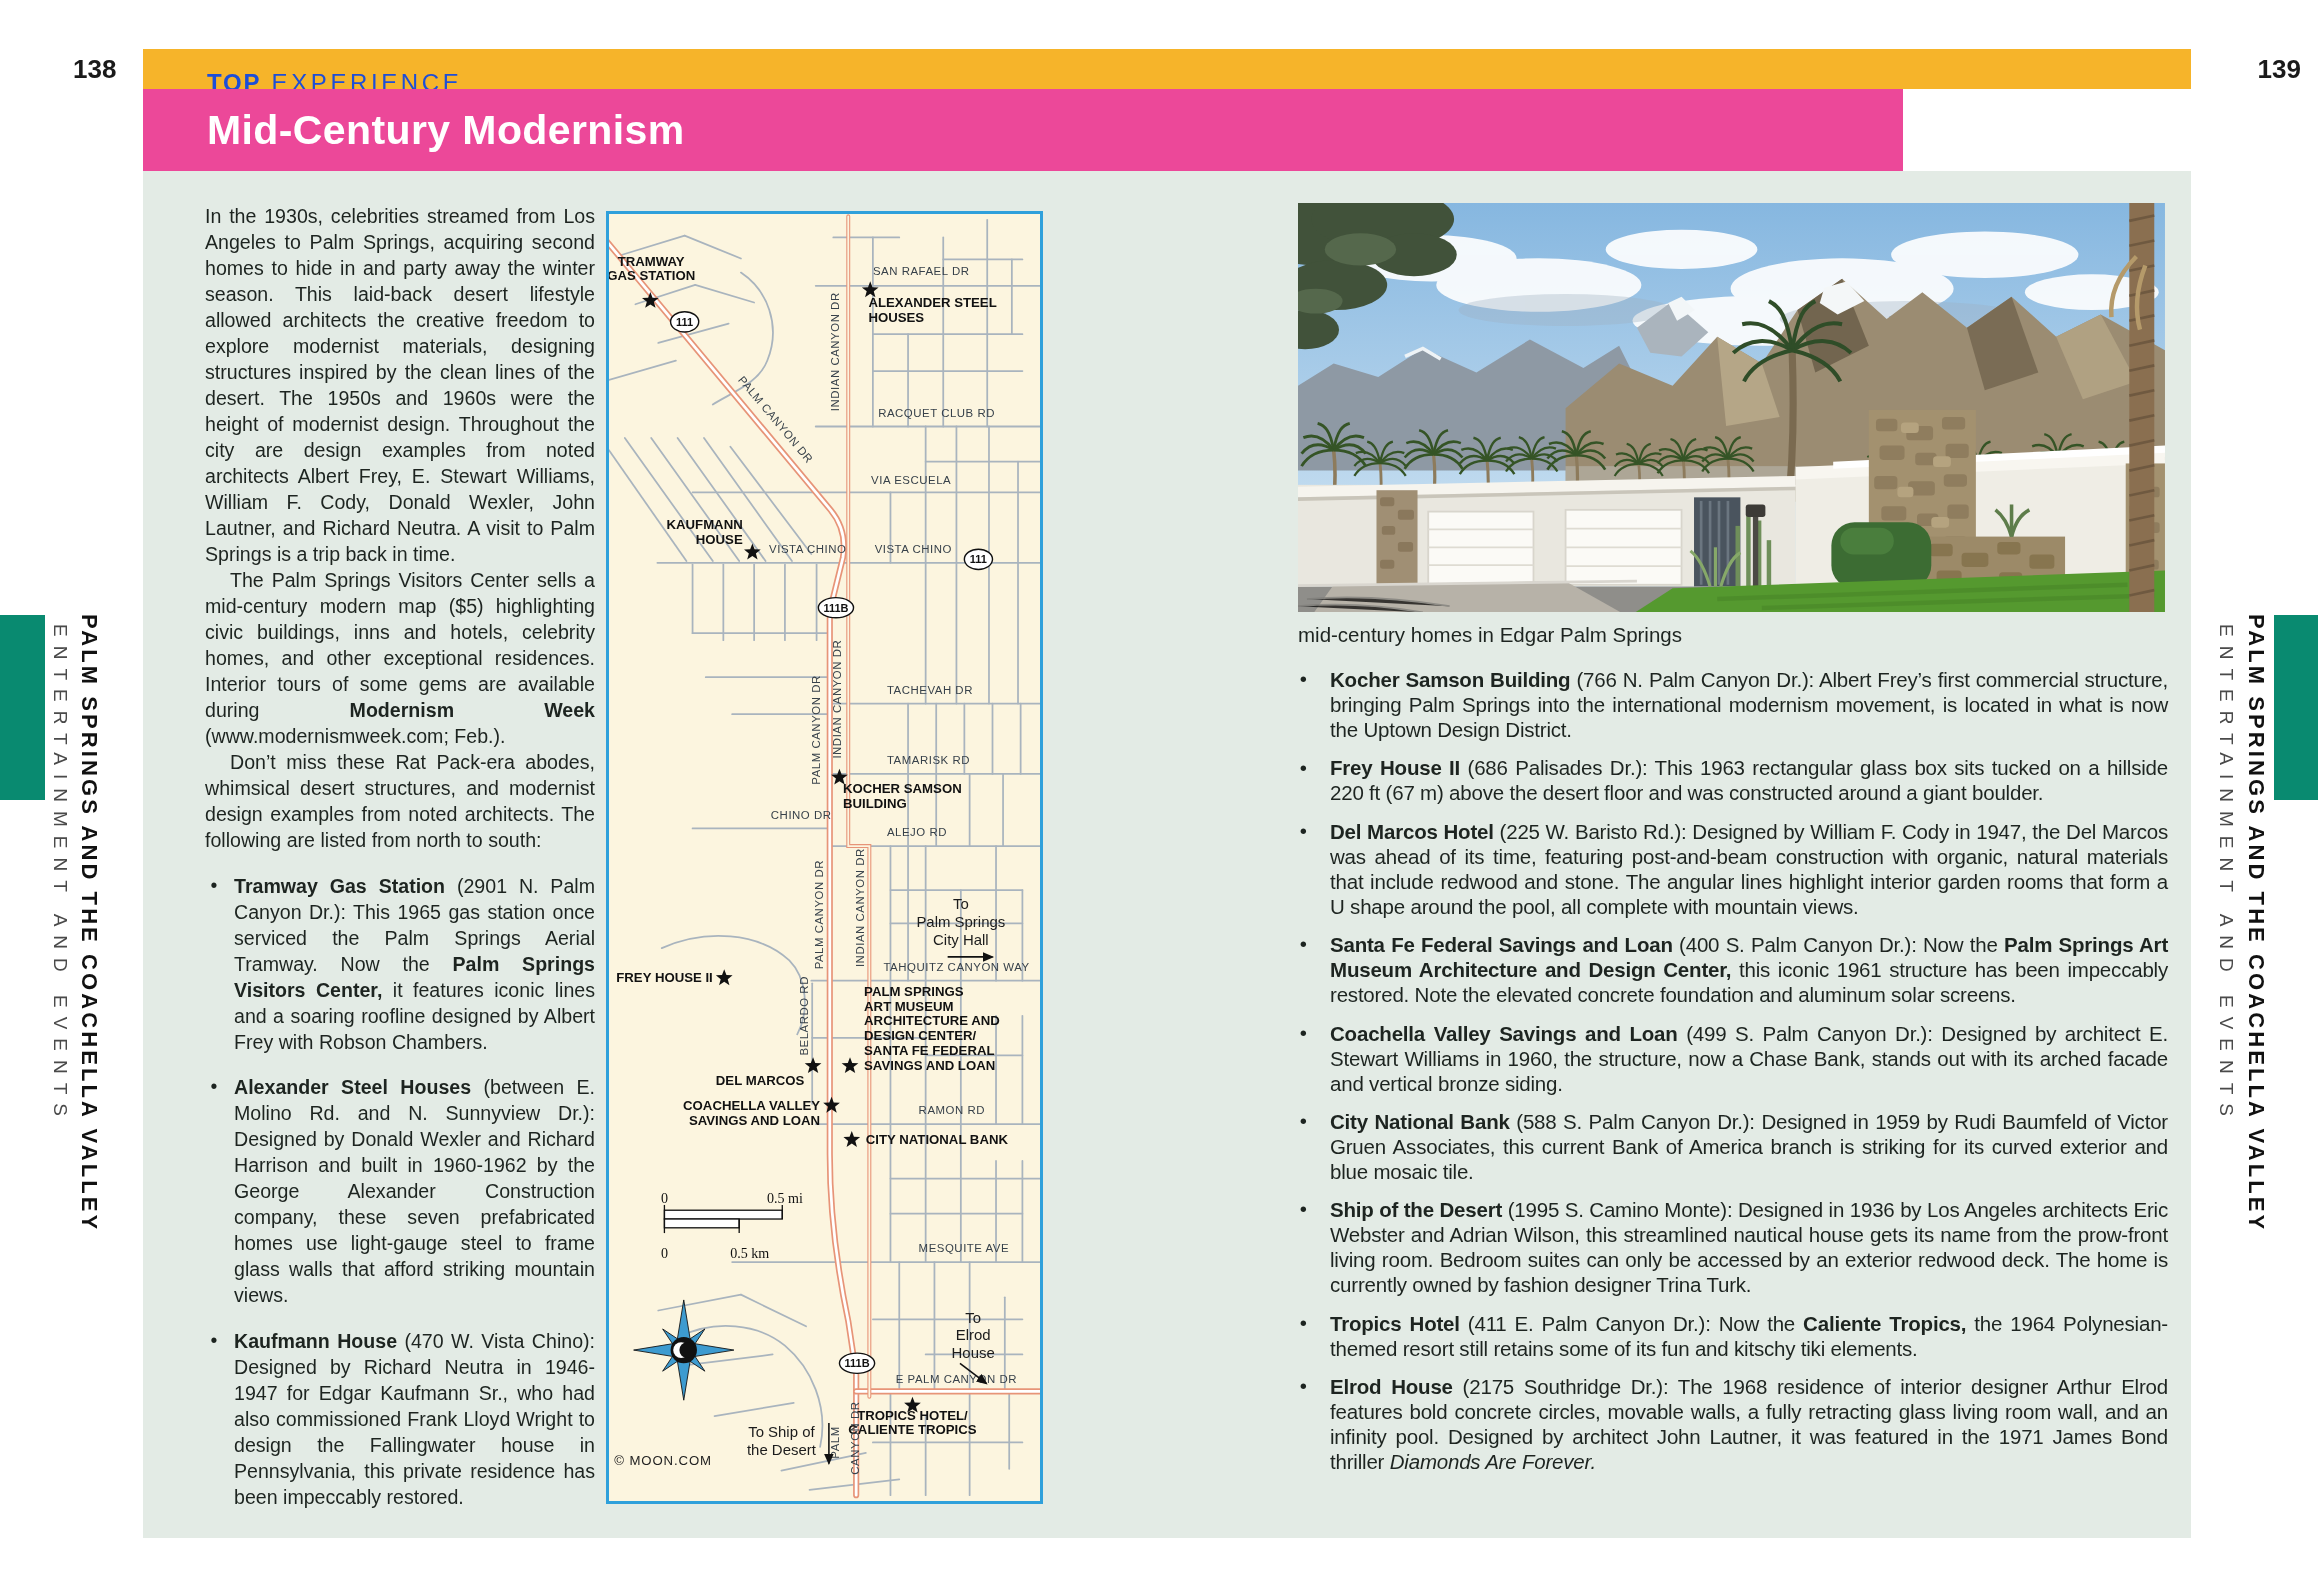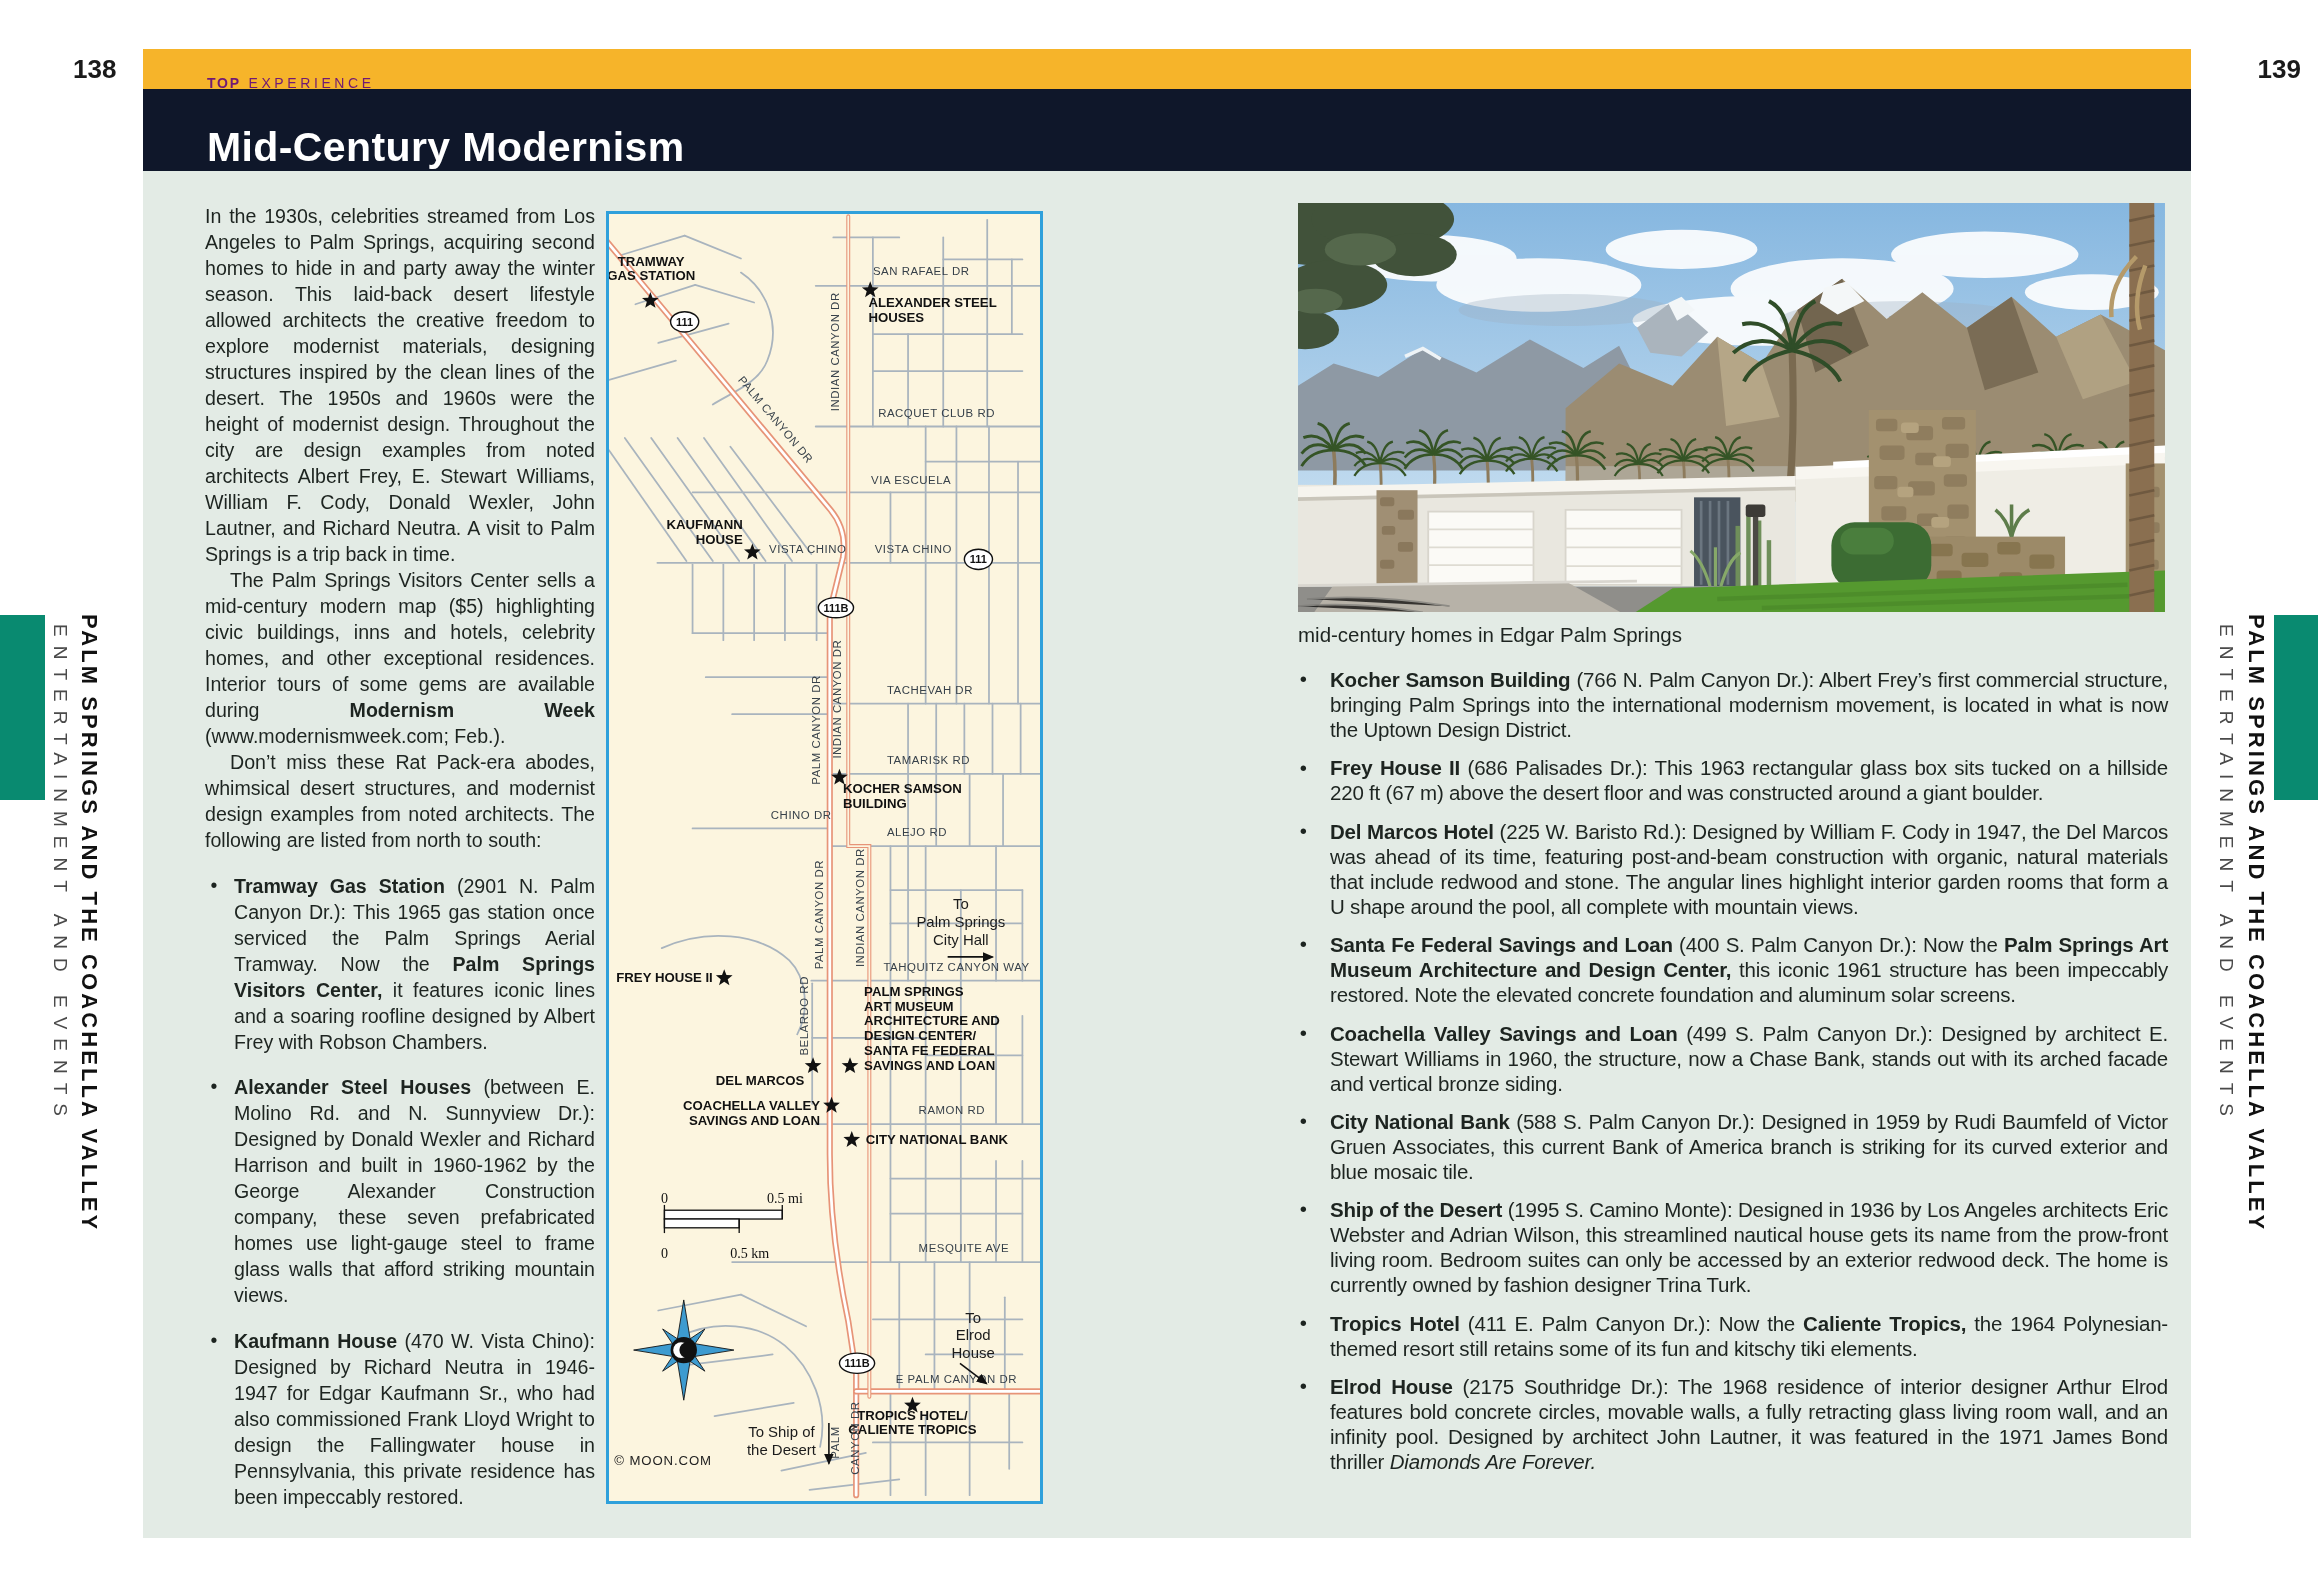--- a/index.html
+++ b/index.html
@@ -5,23 +5,23 @@
   html,body{margin:0;padding:0;}
   body{
     width:2319px;height:1581px;position:relative;background:#ffffff;
     font-family:"Liberation Sans","DejaVu Sans",sans-serif;color:#1d2420;
     overflow:hidden;
   }
   .abs{position:absolute;}
   
   .pagenum{font-size:26px;font-weight:700;color:#1a1a1a;margin-left:27px;}
   .banner{left:143px;top:49px;width:2048px;height:40px;background:#F6B42A;display:flex;align-items:center;}
-  .banner .txt{margin-left:64px;color:#701a75;font-size:14px;letter-spacing:3.6px;margin-top:28px;}
+  .banner .txt{margin-left:64px;color:#1d4ed8;font-size:24px;letter-spacing:3.6px;margin-top:28px;}
   .banner .txt .b{font-weight:700;letter-spacing:1.8px;}
-  .titleband{left:143px;top:89px;width:2048px;height:82px;background:#0f172a;display:flex;align-items:flex-end;}
+  .titleband{left:143px;top:89px;width:1760px;height:82px;background:#ec4899;display:flex;align-items:center;}
   .titleband h1{margin:0 0 0 64px;color:#ffffff;font-size:41px;font-weight:700;letter-spacing:0.4px;}
   .panel{left:143px;top:171px;width:2048px;height:1367px;background:#E3EBE5;}
 
   
   .leftcol{left:205px;top:203px;width:390px;font-size:19.6px;line-height:26px;text-align:justify;}
   .leftcol p{margin:0;}
   .leftcol p.ind{text-indent:25px;}
   .b{font-weight:700;}
   .i{font-style:italic;}
 

